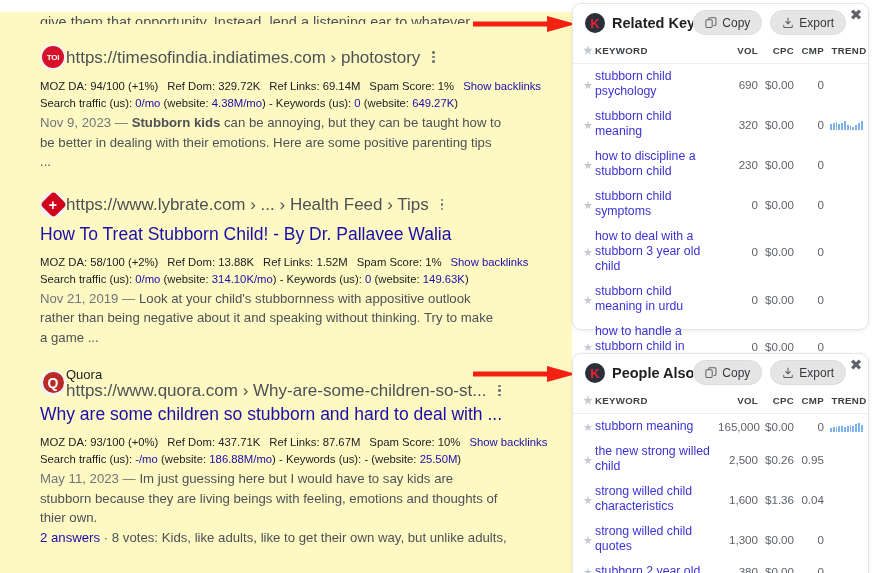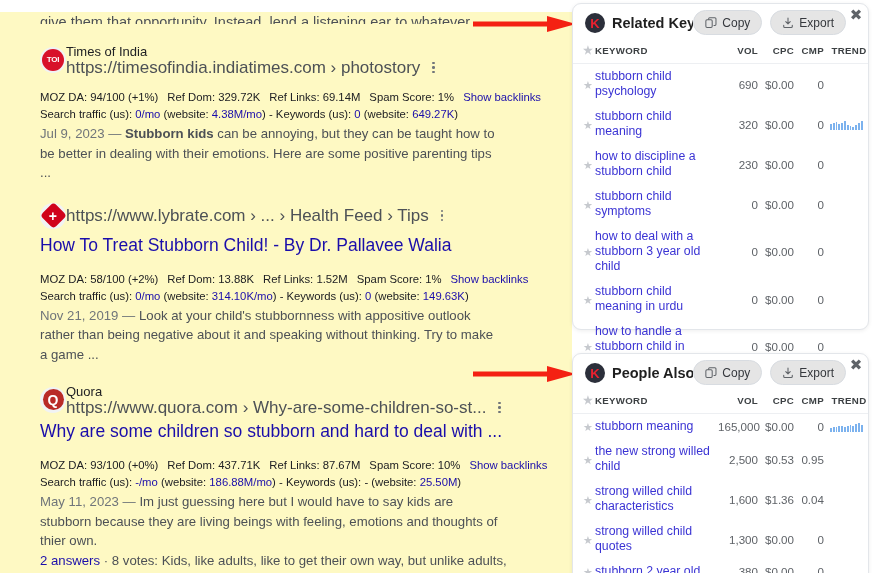--- a/index.html
+++ b/index.html
@@ -79,21 +79,21 @@
     line-height: 23px;
     margin-top: 5px;
     font-weight: 400;
     cursor: pointer;
     white-space: nowrap;
   }
   .moz-line {
     font-size: 11.3px;
     color: #202124;
     line-height: 17px;
-    margin-top: 14px;
+    margin-top: 8px;
     white-space: nowrap;
   }
   .moz-line .sp { display: inline-block; width: 9px; }
   .moz-line .lnk { color: #1a0dab; cursor: pointer; }
   .traffic-line {
     font-size: 11.3px;
     color: #202124;
     line-height: 17px;
     white-space: nowrap;
   }
@@ -276,34 +276,33 @@
 
   <div id="serp">
     <div class="cut-line">give them that opportunity. Instead, lend a listening ear to whatever ...</div>
     <div id="results-host">
         <div class="result">
           <div class="res-head">
             <div class="fav">
               <span style="width:22px;height:22px;border-radius:50%;background:#d8112a;display:flex;align-items:center;justify-content:center;color:#fff;font-size:8px;font-weight:700;letter-spacing:-0.3px;">TOI</span>
             </div>
             <div class="src-block">
-              <div class="src-name">Times of India</div>
               <div class="src-url-row">
                 <div class="src-url">https://timesofindia.indiatimes.com › photostory</div>
                 <div class="kebab">
                   <i></i>
                   <i></i>
                   <i></i>
                 </div>
               </div>
             </div>
           </div>
           <div class="moz-line">MOZ DA: 94/100 (+1%)<span class="sp"></span>Ref Dom: 329.72K<span class="sp"></span>Ref Links: 69.14M<span class="sp"></span>Spam Score: 1%<span class="sp"></span><span class="lnk">Show backlinks</span></div>
           <div class="traffic-line">Search traffic (us): <span class="b">0/mo</span> (website: <span class="b">4.38M/mo</span>) - Keywords (us): <span class="b">0</span> (website: <span class="b">649.27K</span>)</div>
-          <div class="snippet"><span class="date">Jul 9, 2023 — </span><b>Stubborn kids</b> can be annoying, but they can be taught how to be better in dealing with their emotions. Here are some positive parenting tips ...</div>
+          <div class="snippet"><span class="date">Nov 9, 2023 — </span><b>Stubborn kids</b> can be annoying, but they can be taught how to be better in dealing with their emotions. Here are some positive parenting tips ...</div>
         </div>
         <div class="result">
           <div class="res-head">
             <div class="fav">
               <span style="width:19px;height:19px;background:#d0021b;display:flex;align-items:center;justify-content:center;border-radius:4px;transform:rotate(45deg);">
                 <span style="transform:rotate(-45deg);color:#fff;font-size:14px;font-weight:700;line-height:12px;">+</span>
               </span>
             </div>
             <div class="src-block">
               <div class="src-url-row">
@@ -534,21 +533,21 @@
                 <i style="height:8px"></i>
                 <i style="height:9px"></i>
                 <i style="height:7px"></i>
               </span>
             </td>
           </tr>
           <tr>
             <td class="td-star"><span class="star">★</span></td>
             <td class="td-kw">the new strong willed child</td>
             <td>2,500</td>
-            <td>$0.53</td>
+            <td>$0.26</td>
             <td>0.95</td>
             <td class="td-trend"></td>
           </tr>
           <tr>
             <td class="td-star"><span class="star">★</span></td>
             <td class="td-kw">strong willed child characteristics</td>
             <td>1,600</td>
             <td>$1.36</td>
             <td>0.04</td>
             <td class="td-trend"></td>

